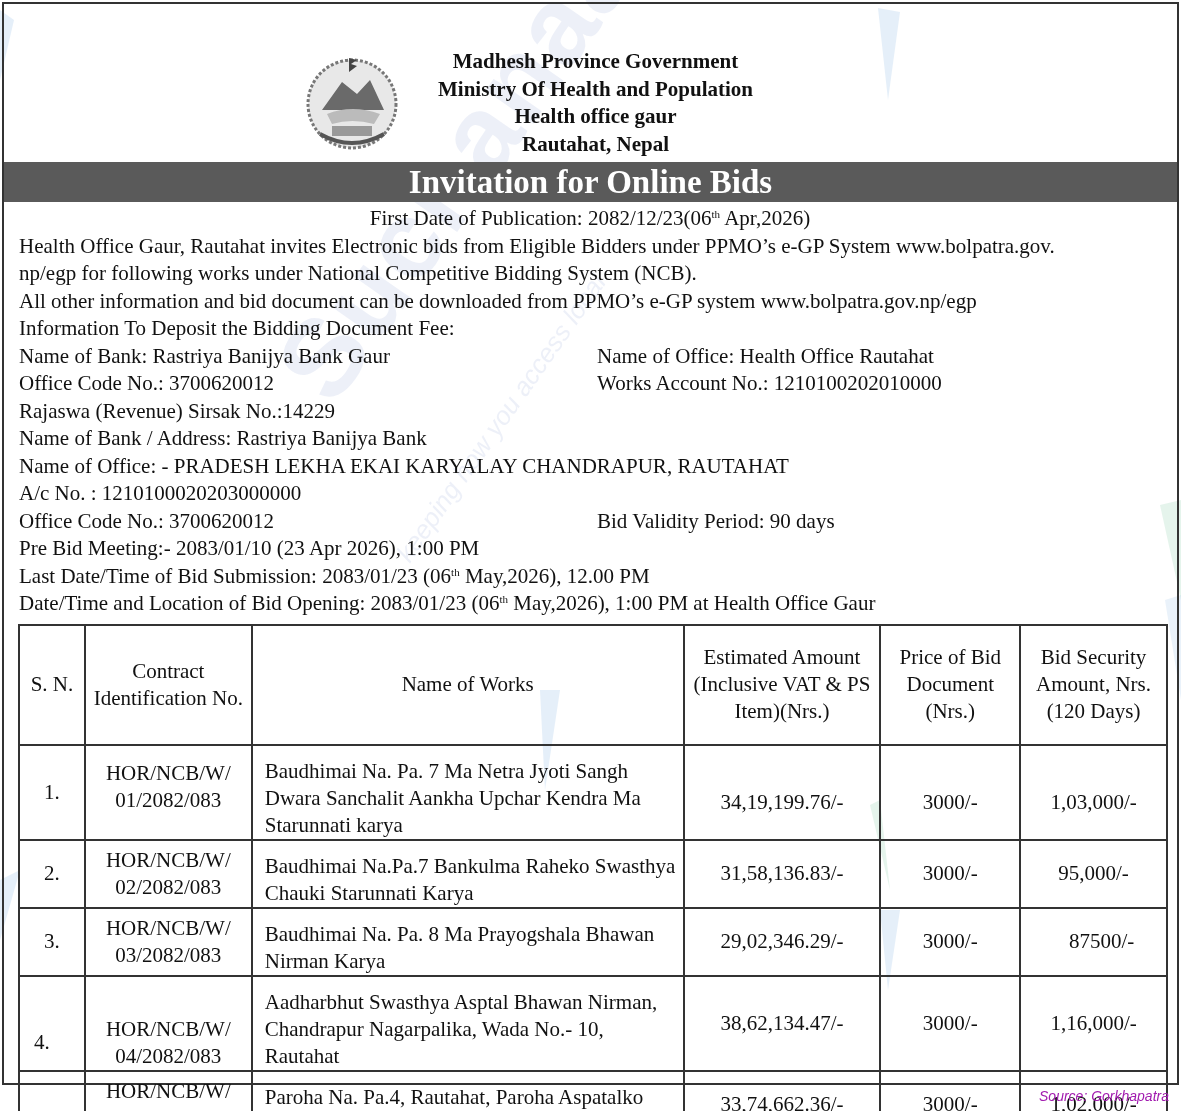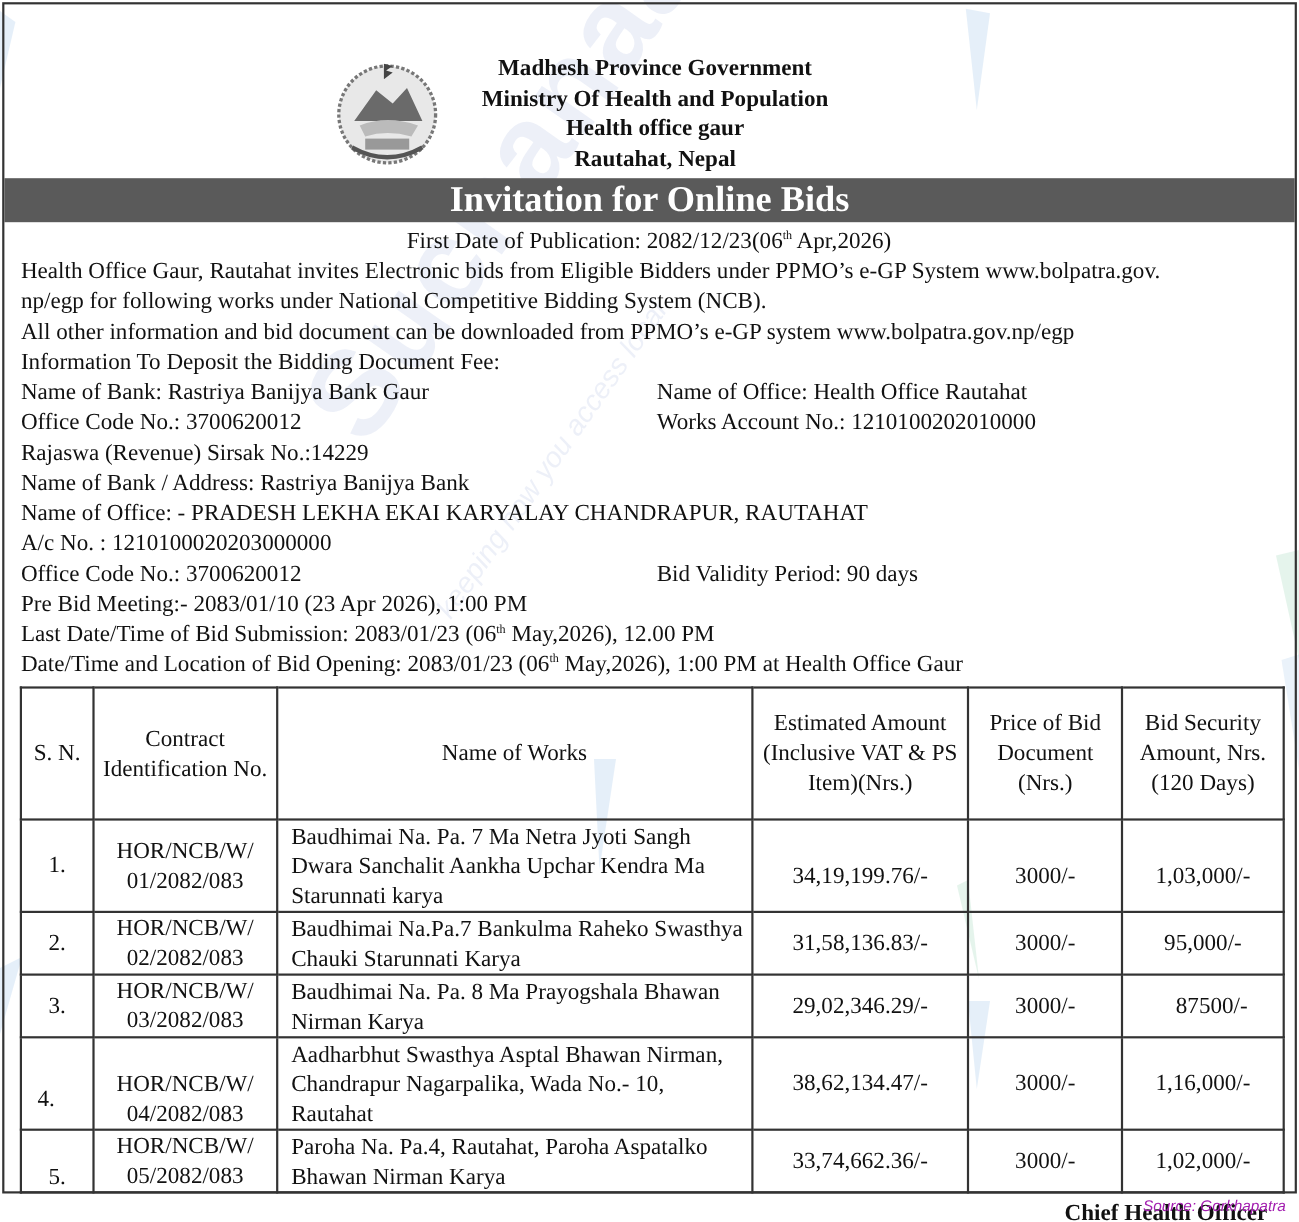--- a/index.html
+++ b/index.html
@@ -48,21 +48,21 @@
     sup { font-size: 11px; vertical-align: top; line-height: 18px; }
 
     table.works {
       border-collapse: collapse; margin-top: 6px; margin-left: -1px;
       width: 1150px; font-size: 21px; line-height: 27px;
     }
     table.works th, table.works td {
       border: 2px solid #333; font-weight: normal; text-align: center; vertical-align: middle;
     }
     table.works th { height: 120px; }
-    table.works td.name { text-align: left; padding-left: 12px; vertical-align: top; padding-top: 1px; margin-top: 10px; }
+    table.works td.name { text-align: left; padding-left: 12px; vertical-align: top; padding-top: 12px; margin-top: 10px; }
     table.works td.sn-bottom { vertical-align: bottom; }
     .signature {
       text-align: right; font-weight: bold; font-size: 21px; padding-right: 9px; margin-top: 4px;
     }
     .source {
       position: absolute; right: 12px; top: 1088px; z-index: 1;
       font-family: "Liberation Sans", sans-serif; font-style: italic; font-size: 14px; color: #a21caf; text-align: right;
     }
   </style>
 </head>

